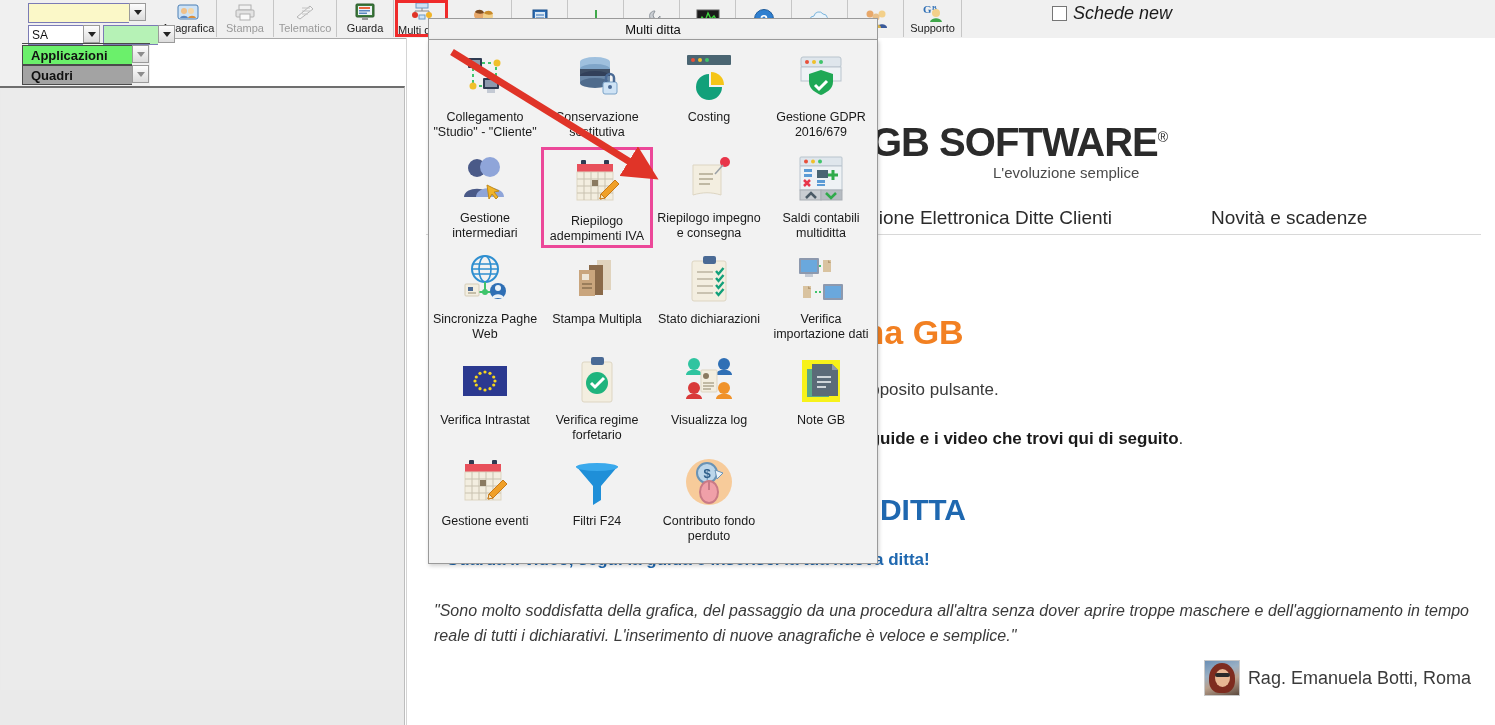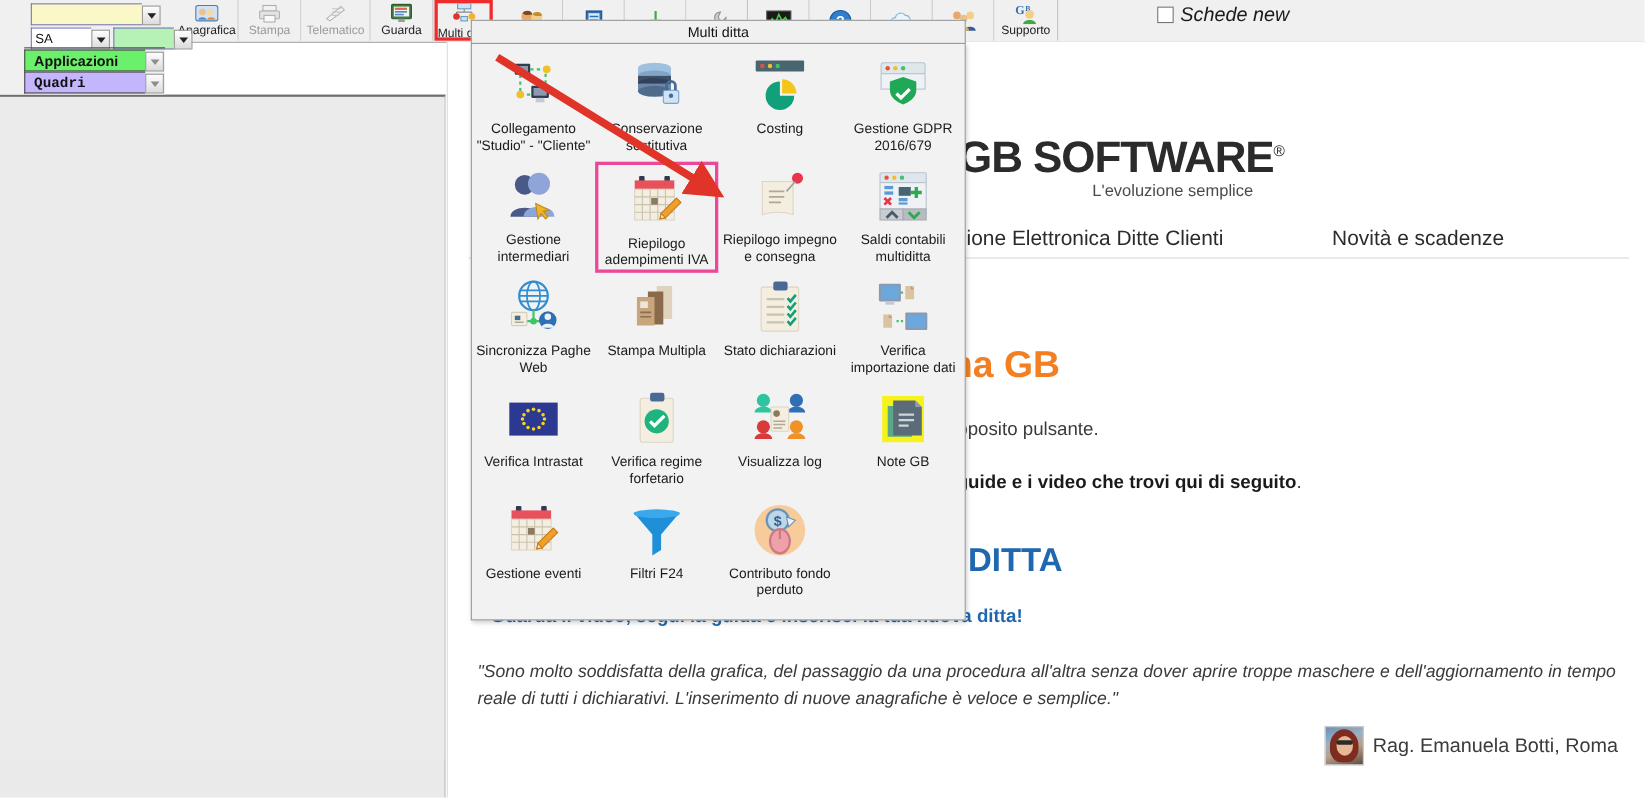--- a/index.html
+++ b/index.html
@@ -44,21 +44,21 @@
     background:#f0f0f0;border:1px solid #9a9a9a;border-bottom:none;
     display:flex;align-items:center;justify-content:center;
     font-size:13px;color:#111;z-index:45;box-sizing:border-box;
   }
 
   
   #left-fields{
     position:absolute;left:0;top:0;width:150px;height:86px;z-index:20;
     background:#f0f0f0;
   }
-  .fld-row{position:absolute;display:flex;align-items:flex-end;}
+  .fld-row{position:absolute;display:flex;align-items:flex-start;}
   .fld{
     box-sizing:border-box;border:1px solid #7b7bb5;height:20px;
     display:flex;align-items:center;font-size:12px;padding-left:3px;color:#111;
   }
   .combo-arrow{
     width:17px;height:18px;background:linear-gradient(#fdfdfd,#dcdcdc);
     border:1px solid #9a9a9a;box-sizing:border-box;
     display:flex;align-items:center;justify-content:center;flex:none;
   }
   .combo-arrow::after{
@@ -72,22 +72,22 @@
   #fld-sa .fld{width:55px;background:#ffffff;border-right:none;}
   #fld-year{left:103px;top:25px;width:74px;}
   #fld-year .fld{width:55px;background:#b6f2b6;border-right:none;}
   #fld-app{left:22px;top:45px;width:128px;}
   #fld-app .fld{
     width:110px;background:#6bf06b;border:1px solid #4a4a4a;border-right:none;
     font-weight:bold;font-size:13px;color:#111;padding-left:8px;
   }
   #fld-quad{left:22px;top:65px;width:128px;}
   #fld-quad .fld{
-    width:110px;background:#c4b5fd;border:1px solid #4a4a4a;border-right:none;
-    font-weight:bold;font-size:13px;color:#111;padding-left:8px;font-family:Liberation Mono, monospace;
+    width:110px;background:#a3a3a3;border:1px solid #4a4a4a;border-right:none;
+    font-weight:bold;font-size:13px;color:#111;padding-left:8px;
   }
   #fld-sep{position:absolute;left:22px;top:43px;width:128px;height:1px;background:#4a4a4a;}
 
   
   #app-body{
     position:absolute;left:0;top:86px;width:405px;height:639px;
     background:#eaeaea;border-top:2px solid #6e6e6e;border-right:1px solid #bdbdbd;
     box-sizing:border-box;
   }
   #app-body-inner{

